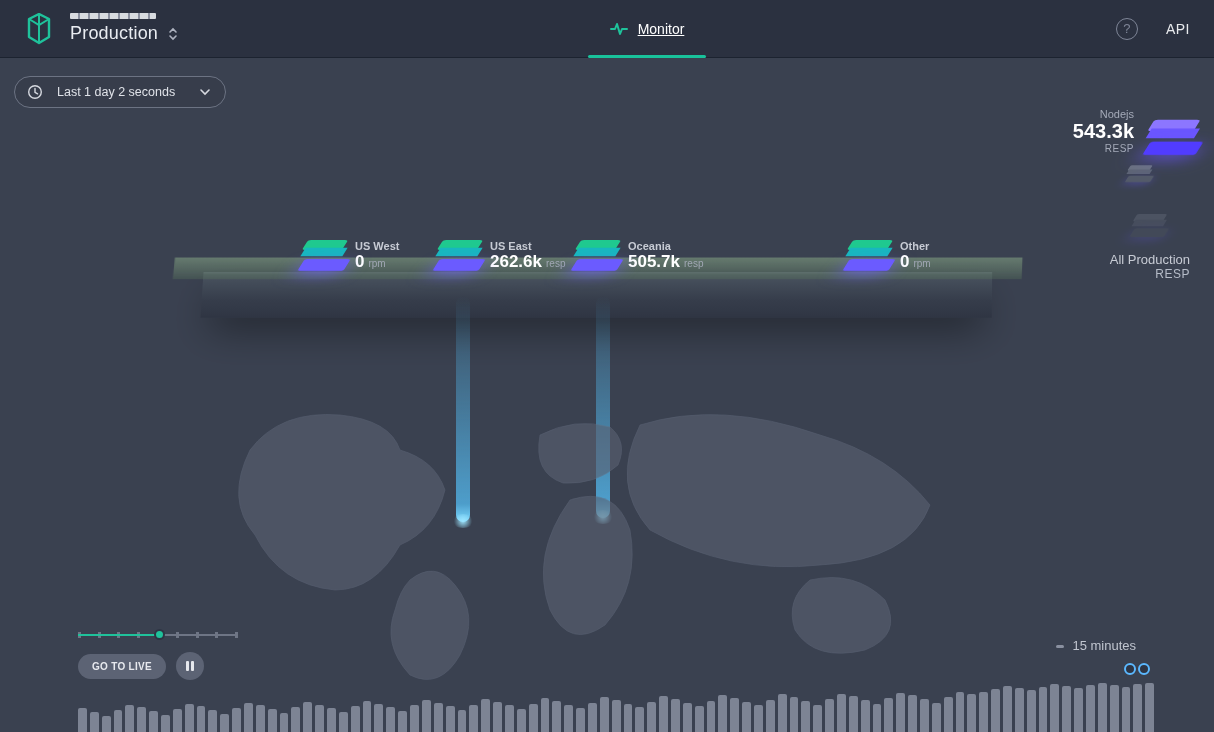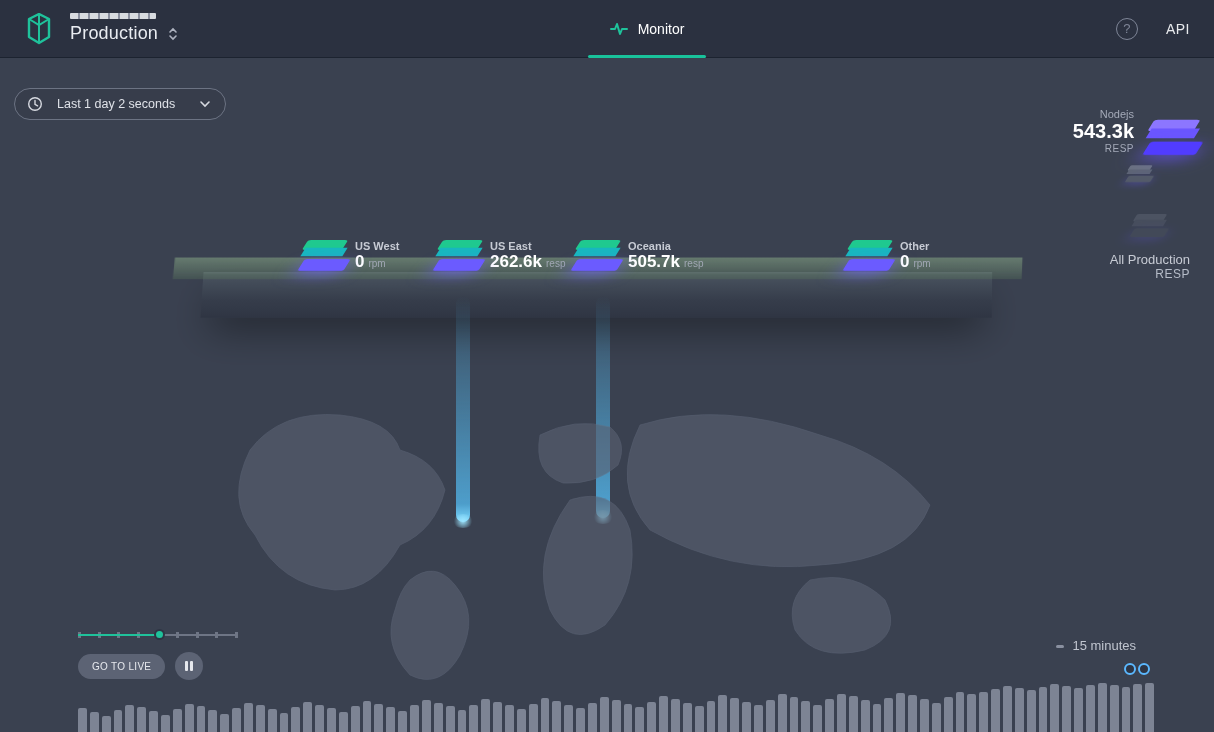--- a/index.html
+++ b/index.html
@@ -15,30 +15,30 @@
     border-bottom: 1px solid #1c2330;
   }
   .logo-slot { width: 30px; height: 34px; margin-right: 16px; display:flex;align-items:center;justify-content:center; }
   .env-block { position: relative; padding-right: 20px; }
   .env-loading { width: 86px; height: 6px; background: repeating-linear-gradient(90deg,#d8dbe0 0 8px,#8b90a0 8px 10px); border-radius:1px; margin-bottom:4px;}
   .env-name   { font-size: 18px; font-weight: 500; color: #e9ecf1; letter-spacing:.2px;}
   .env-caret  { position:absolute; right:0; top:14px; }
 
   .nav { flex:1; display:flex; justify-content:center; gap:60px; height:100%; align-items:center;}
   .nav-item { display:flex; align-items:center; gap:10px; font-size:14px; color:#c8ccd4; height:100%; position:relative; cursor:pointer;}
-  .nav-item.active { color:#fff; }
+  .nav-item.active { color:#fff;text-decoration:underline; }
   .nav-item.active::after{content:"";position:absolute;left:-22px;right:-22px;bottom:-1px;height:3px;background:#19c29b;border-radius:2px;}
 
   .header-right{display:flex;align-items:center;gap:28px;}
   .help-circle{width:22px;height:22px;border:1.5px solid #7e8597;border-radius:50%;display:flex;align-items:center;justify-content:center;color:#7e8597;font-size:13px;}
   .api-link{font-size:14px;color:#e8eaed;letter-spacing:.5px;}
 
   
   .timerange{
-    position:absolute; left:14px; top:88px;
+    position:absolute; left:14px; top:76px;
     display:flex;align-items:center;gap:14px;
     border:1px solid #6c7383;border-radius:22px;
     padding:7px 14px 7px 12px;
     font-size:12.5px;color:#dfe2e8;background:rgba(0,0,0,.05);
   }
   .timerange svg{flex:none}
 
   
   .stat-block{position:absolute;right:24px;text-align:right;}
   .stat-nodejs{top:108px;width:170px;}
@@ -99,21 +99,21 @@
   
   .bottom{position:absolute;left:0;right:0;bottom:0;height:110px;}
   .scrub{position:absolute;left:78px;top:6px;width:160px;height:14px;}
   .scrub .track{position:absolute;left:0;right:0;top:6px;height:2px;background:#6e7585;}
   .scrub .fill {position:absolute;left:0;width:80px;top:6px;height:2px;background:#1fc29b;}
   .scrub .dots{position:absolute;left:0;right:0;top:4px;display:flex;justify-content:space-between;}
   .scrub .dots i{width:3px;height:6px;background:#6e7585;display:block}
   .scrub .knob{position:absolute;left:76px;top:1px;width:11px;height:11px;border-radius:50%;background:#1fc29b;border:2px solid #2e3544;}
 
   .golive{position:absolute;left:78px;top:30px;display:flex;gap:10px;align-items:center}
-  .golive button{font-size:10px;font-weight:400;letter-spacing:.3px;border:none;border-radius:14px;padding:7px 14px;cursor:pointer}
+  .golive button{font-size:10px;font-weight:700;letter-spacing:.3px;border:none;border-radius:14px;padding:7px 14px;cursor:pointer}
   .golive .btn-live{background:#5c6374;color:#e7e9ee;}
   .golive .btn-pause{background:#5c6374;color:#e7e9ee;width:28px;height:28px;border-radius:50%;display:flex;align-items:center;justify-content:center;padding:0}
 
   .legend-15{position:absolute;right:78px;top:16px;font-size:13px;color:#c0c5cf;display:flex;align-items:center;gap:8px}
   .legend-15 .dash{width:8px;height:3px;background:#8a90a0;border-radius:2px;position:relative;top:1px}
 
   .bars{position:absolute;left:78px;right:60px;bottom:0;height:55px;display:flex;align-items:flex-end;gap:3px;}
   .bars i{flex:1;background:#7d8494;border-radius:2px 2px 0 0;display:block;min-width:6px}
   .bars .marker{position:absolute;width:12px;height:12px;border:2px solid #5bb8ff;background:#2e3544;border-radius:50%;}
 </style>

